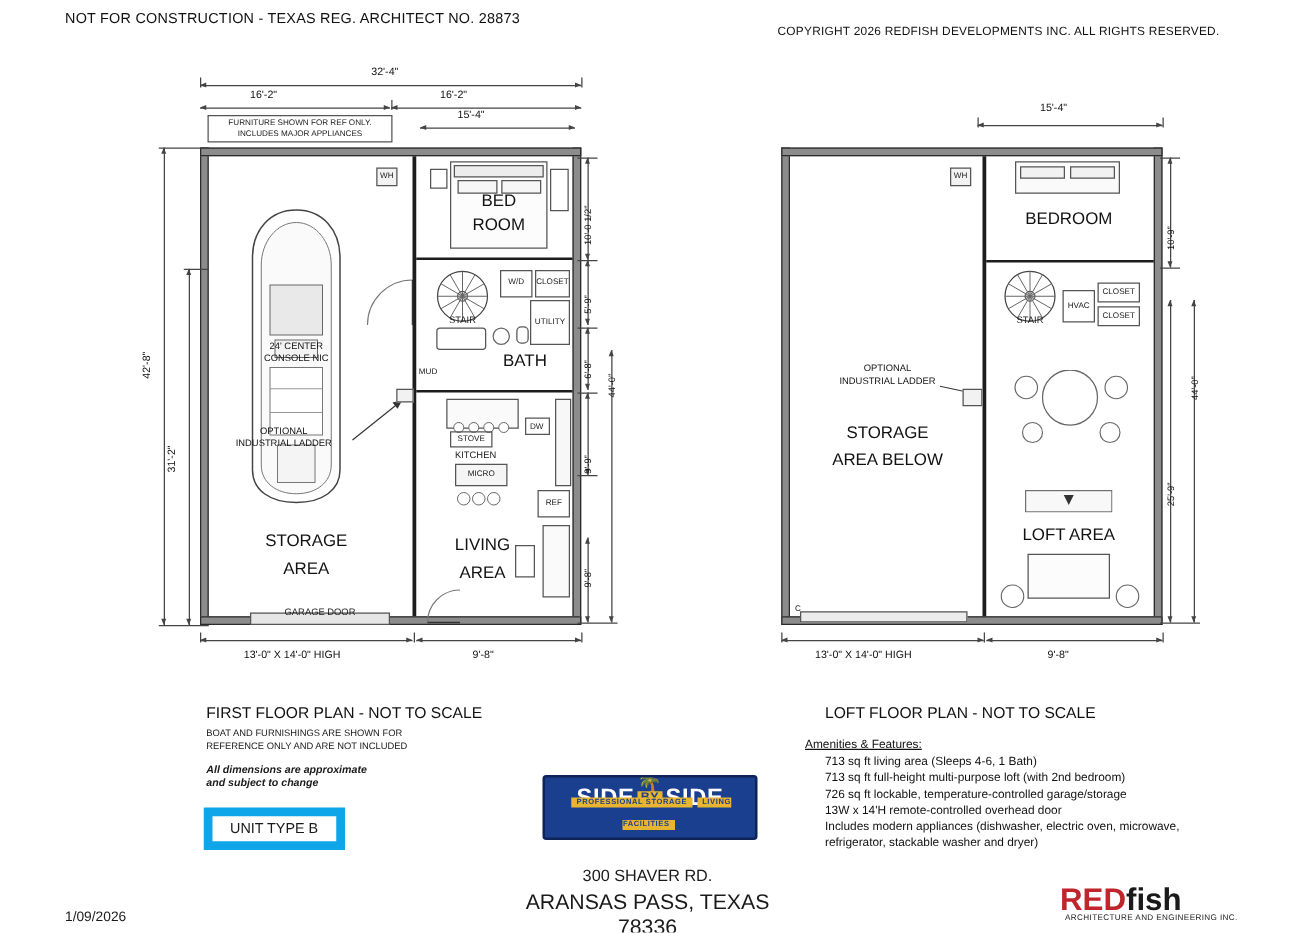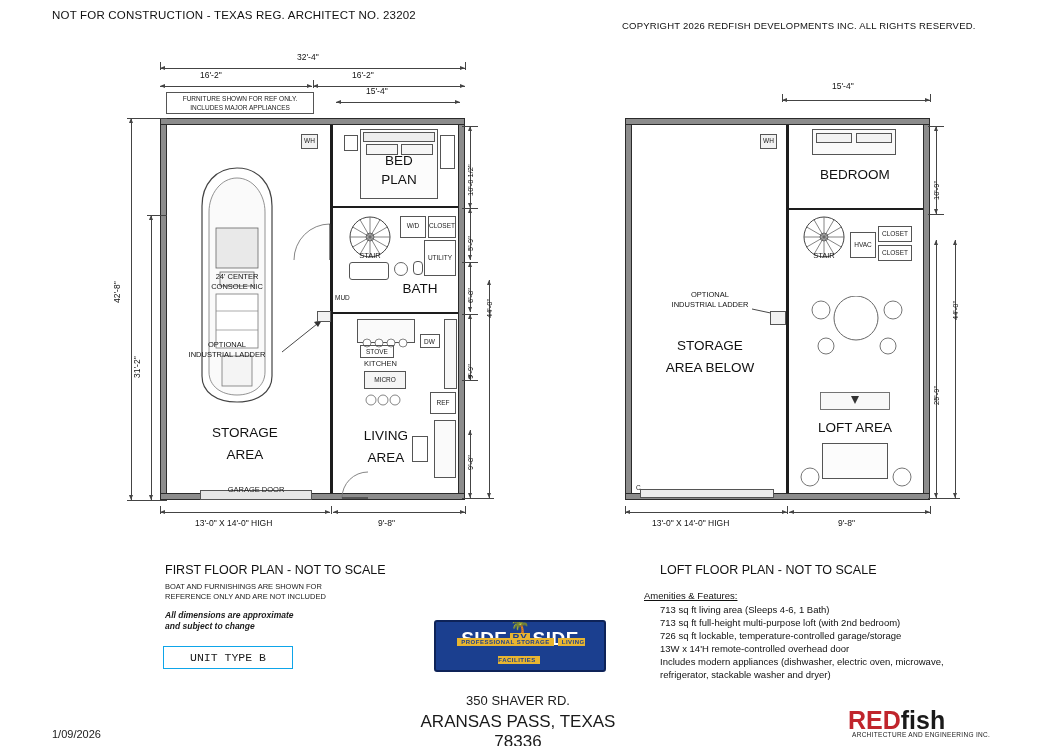--- a/index.html
+++ b/index.html
@@ -112,35 +112,34 @@
     color: #0e2358; font-size: 16px;
   }
 
   .redfish-red { color: #c0252c; font-weight: bold; }
   .redfish-blk { color: #1a1a1a; font-weight: bold; }
 
   .link-ul { text-decoration: underline; }
   .amen { font-size: 9.5px; line-height: 1.35; color: #111; }
   .centertxt { text-align: center; }
   .unitbox {
-    border: 1px solid #0ea5e9;
-    padding: 4px 26px;
+    border: 7px solid #0ea5e9;
+    padding: 4px 14px;
     font-size: 11.5px;
     display: inline-block;
-    font-family: Liberation Mono, monospace;
   }
   .note-it { font-style: italic; font-size: 8.5px; line-height: 1.25; }
   .bold { font-weight: bold; }
 
   .circ { border: 1px solid #666; border-radius: 50%; box-sizing: border-box; }
 </style>
 </head>
 <body>
 
-<div class="abs hdr" style="left:52px; top:9px;">NOT FOR CONSTRUCTION - TEXAS REG. ARCHITECT NO. 23202</div>
+<div class="abs hdr" style="left:52px; top:9px;">NOT FOR CONSTRUCTION - TEXAS REG. ARCHITECT NO. 28873</div>
 <div class="abs hdr" style="left:622px; top:20px; font-size:9.5px;">COPYRIGHT 2026  REDFISH DEVELOPMENTS INC. ALL RIGHTS RESERVED.</div>
 
 <div class="abs dim" style="left:297px; top:52px;">32'-4"</div>
 <div class="abs arrowline" style="left:160px; top:68px; width:305px;"></div>
 <div class="abs tick" style="left:160px; top:62px;"></div>
 <div class="abs tick" style="left:465px; top:62px;"></div>
 
 <div class="abs dim" style="left:200px; top:70px;">16'-2"</div>
 <div class="abs dim" style="left:352px; top:70px;">16'-2"</div>
 <div class="abs arrowline" style="left:160px; top:86px; width:152px;"></div>
@@ -199,21 +198,21 @@
 <div class="abs roomlbl" style="left:186px; top:447px; width:118px;">AREA</div>
 
 <div class="abs" style="left:200px; top:490px; width:112px; height:10px; border:1px solid #555; background:#e6e6e6; box-sizing:border-box;"></div>
 <div class="abs xsmall centertxt" style="left:200px; top:485px; width:112px;">GARAGE DOOR</div>
 
 <div class="abs box" style="left:360px; top:129px; width:78px; height:70px; background:#fcfcfc;"></div>
 <div class="abs box" style="left:363px; top:132px; width:72px; height:10px; background:#ededed;"></div>
 <div class="abs box" style="left:366px; top:144px; width:32px; height:11px; background:#f6f6f6;"></div>
 <div class="abs box" style="left:401px; top:144px; width:32px; height:11px; background:#f6f6f6;"></div>
 <div class="abs roomlbl" style="left:352px; top:153px; width:94px;">BED</div>
-<div class="abs roomlbl" style="left:352px; top:172px; width:94px;">PLAN</div>
+<div class="abs roomlbl" style="left:352px; top:172px; width:94px;">ROOM</div>
 <div class="abs box" style="left:344px; top:135px; width:14px; height:16px;"></div>
 <div class="abs box" style="left:440px; top:135px; width:15px; height:34px;"></div>
 
 <div class="abs boxfill" style="left:301px; top:134px; width:17px; height:15px;"></div>
 <div class="abs tiny centertxt" style="left:301px; top:137px; width:17px;">WH</div>
 
 <div class="abs wall" style="left:333px; top:206px; width:125px; height:2px;"></div>
 
 <div class="abs" style="left:349px; top:216px; width:42px; height:42px;">
   <svg width="42" height="42" viewBox="0 0 42 42">
@@ -453,21 +452,21 @@
 <div class="abs sbs-logo" style="left:434px; top:620px;">
   <div class="palm">🌴</div>
   <div class="sbs-top">
     <span>SIDE</span><span class="sbs-by">BY</span><span>SIDE</span>
   </div>
   <div class="sbs-bot">
     <span>PROFESSIONAL STORAGE</span><span>LIVING FACILITIES</span>
   </div>
 </div>
 
-<div class="abs centertxt" style="left:398px; top:693px; width:240px; font-size:13px;">350 SHAVER RD.</div>
+<div class="abs centertxt" style="left:398px; top:693px; width:240px; font-size:13px;">300 SHAVER RD.</div>
 <div class="abs centertxt" style="left:398px; top:712px; width:240px; font-size:17px;">ARANSAS PASS, TEXAS 78336</div>
 
 <div class="abs" style="left:848px; top:706px;">
   <span class="redfish-red" style="font-size:25px;">RED</span><span class="redfish-blk" style="font-size:25px;text-align:center;">fish</span>
 </div>
 <div class="abs" style="left:852px; top:731px; font-size:6.5px; letter-spacing:0.3px;">ARCHITECTURE AND ENGINEERING INC.</div>
 
 <div class="abs" style="left:52px; top:728px; font-size:11px;">1/09/2026</div>
 
 </body></html>

